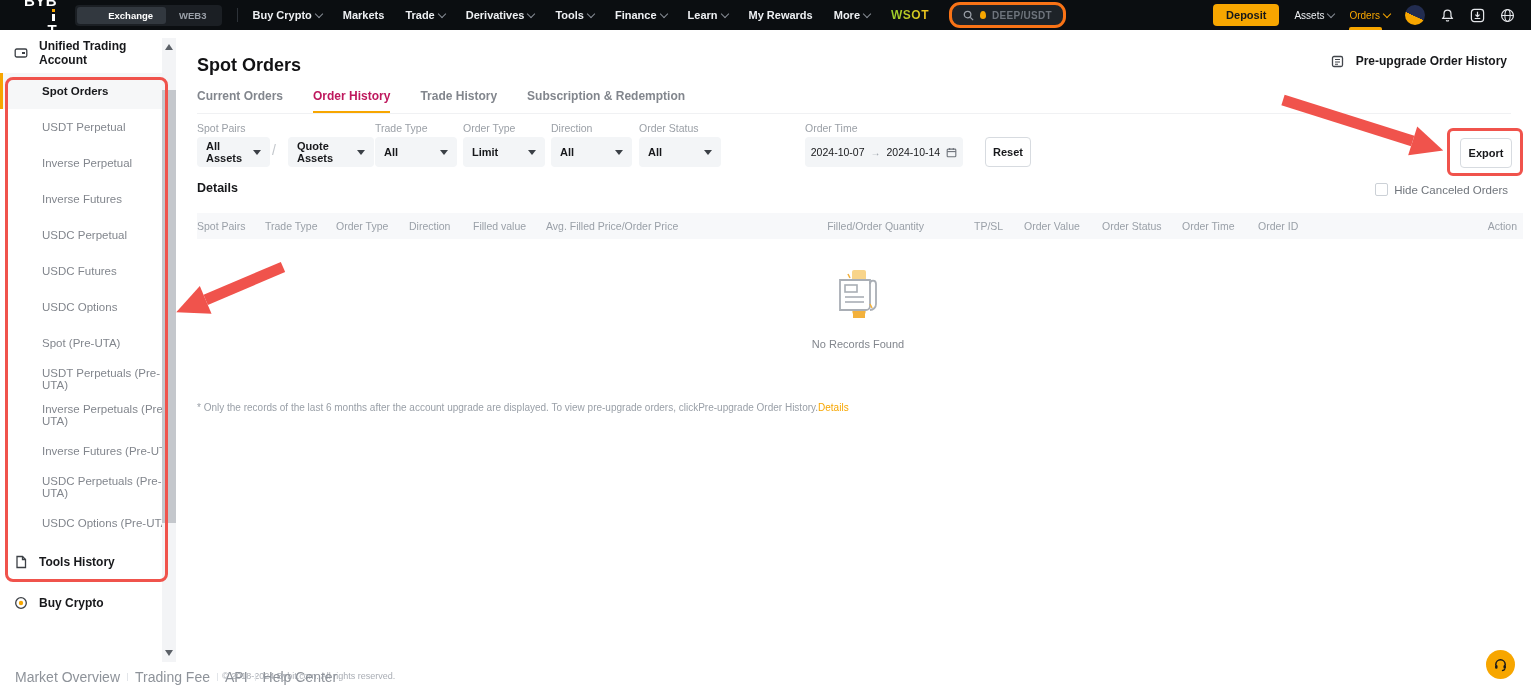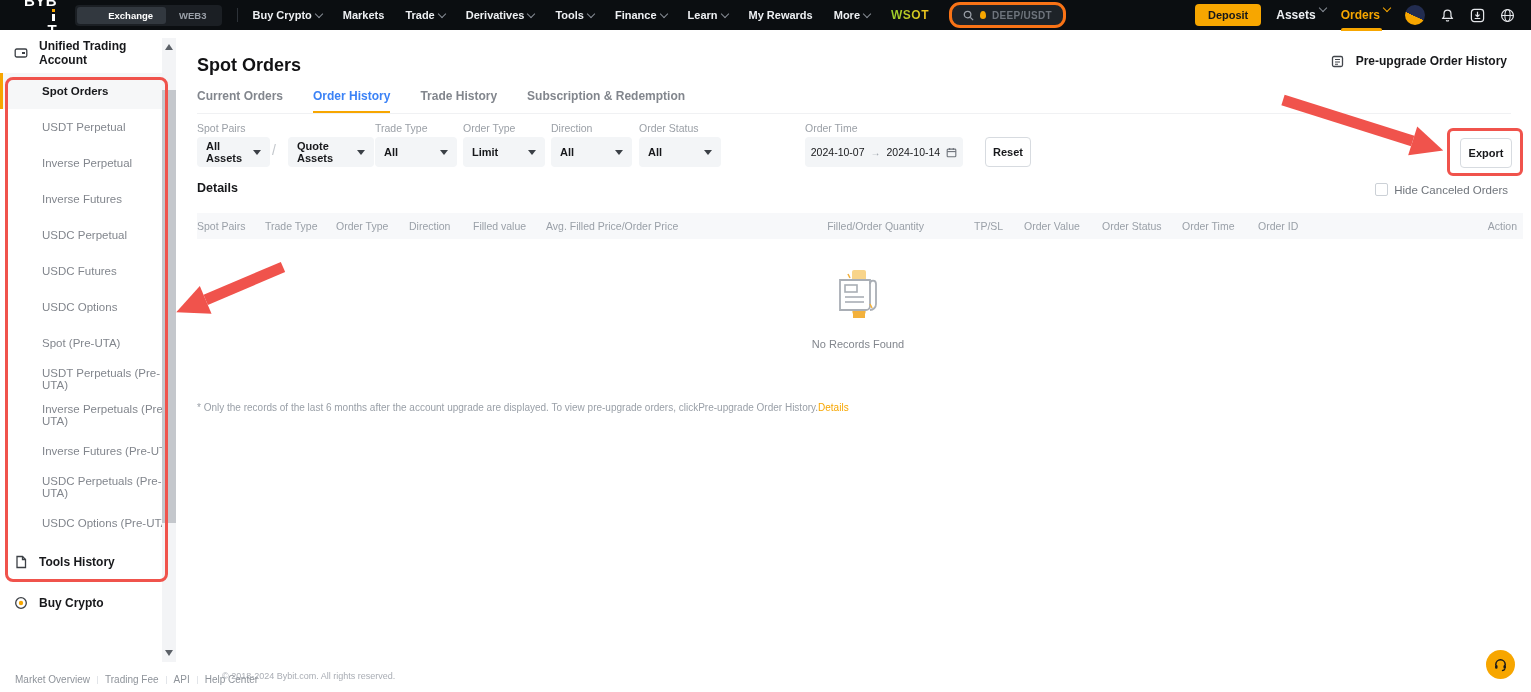--- a/index.html
+++ b/index.html
@@ -24,21 +24,21 @@
   .chev{width:5px;height:5px;border-right:1.4px solid #868c94;border-bottom:1.4px solid #868c94;
     transform:rotate(45deg);margin-top:-3px;display:inline-block;}
   .wsot{font-size:12px;font-weight:800;margin-left:21px;letter-spacing:.5px;
     background:linear-gradient(90deg,#93cf2b,#f5c31c);-webkit-background-clip:text;background-clip:text;color:transparent;}
   .searchpill{margin-left:20px;height:20px;background:#1e2328;border:3px solid #f97316;border-radius:11px;
     display:flex;align-items:center;padding:0 11px;gap:6px;}
   .search-text{color:#6e747c;font-size:10px;font-weight:700;letter-spacing:.3px;}
   .flame{width:6px;height:8px;background:#f7a600;border-radius:50% 50% 50% 50%/60% 60% 40% 40%;}
   .nav-right{margin-left:auto;display:flex;align-items:center;gap:15px;}
   .deposit-btn{background:#f7a600;color:#15171a;font-size:11px;font-weight:700;padding:5px 13px;border-radius:4px;border:none;}
-  .nav-link{color:#eef0f3;font-size:12px;font-weight:700;display:flex;gap:4px;}
+  .nav-link{color:#eef0f3;font-size:10px;font-weight:400;display:flex;gap:4px;align-items:center;}
   .nav-link.orders{color:#f7a600;position:relative;}
   .nav-link.orders .chev{border-color:#f7a600;}
   .nav-link.orders::after{content:"";position:absolute;left:0;right:8px;bottom:-9px;height:3px;background:#f7a600;border-radius:2px 2px 0 0;}
   .avatar{width:20px;height:20px;border-radius:50%;background:linear-gradient(205deg,#222c50 54%,#f7a600 55%);}
   .navicon{display:flex;align-items:center;}
   
   .sidebar{position:absolute;top:30px;left:0;width:185px;bottom:0;background:#fff;}
   .side-list{position:absolute;top:2px;left:0;right:0;}
   .side-section{display:flex;align-items:center;gap:11px;padding:0 14px;height:41px;color:#17181b;font-size:12px;font-weight:700;box-sizing:border-box;}
   .side-section .spacer{margin-left:auto;}
@@ -53,21 +53,21 @@
   .sb-thumb{position:absolute;right:9px;top:60px;width:14px;height:433px;background:#c4c7cc;}
   .sb-arrow{position:absolute;right:12px;width:0;height:0;border-left:4px solid transparent;border-right:4px solid transparent;}
   .sb-arrow.up{top:14px;border-bottom:6px solid #5c6168;}
   .sb-arrow.down{top:620px;border-top:6px solid #5c6168;}
   
   .main{position:absolute;left:185px;top:30px;right:0;bottom:0;background:#fff;}
   .page-title{position:absolute;left:12px;top:13px;font-size:18px;font-weight:700;color:#121214;}
   .preupgrade{position:absolute;right:24px;top:24px;display:flex;gap:12px;align-items:center;font-size:12px;font-weight:700;color:#17181b;}
   .tabs{position:absolute;left:12px;right:20px;top:59px;height:24px;border-bottom:1px solid #f0f1f3;display:flex;gap:30px;}
   .tab{font-size:12px;font-weight:700;color:#82868d;height:24px;box-sizing:border-box;}
-  .tab.active{color:#3b82f6;border-bottom:2px solid #f7a600;}
+  .tab.active{color:#be185d;border-bottom:2px solid #f7a600;}
   .flt-label{position:absolute;top:92px;font-size:10.5px;color:#9ba0a7;}
   .flt-box{position:absolute;top:107px;height:30px;background:#f3f5f7;border-radius:4px;display:flex;align-items:center;
     justify-content:space-between;padding:0 9px;box-sizing:border-box;font-size:11px;font-weight:700;color:#17181b;}
   .caret{width:0;height:0;border-left:4px solid transparent;border-right:4px solid transparent;border-top:5px solid #3b4046;margin-left:8px;}
   .slash{position:absolute;left:87px;top:112px;color:#c3c7cc;font-size:14px;}
   .datebox{position:absolute;left:620px;top:107px;width:158px;height:30px;background:#f3f5f7;border-radius:4px;
     display:flex;align-items:center;justify-content:center;gap:6px;font-size:10.5px;font-weight:400;color:#17181b;box-sizing:border-box;}
   .d-arrow{color:#9aa0a8;font-size:10px;}
   .btn-outline{background:#fff;border:1px solid #d7dbe0;border-radius:4px;font-size:11px;font-weight:700;color:#17181b;
     display:flex;align-items:center;justify-content:center;box-sizing:border-box;}
@@ -77,21 +77,21 @@
   .hidecanceled{position:absolute;right:23px;top:153px;display:flex;align-items:center;gap:6px;font-size:11.5px;color:#70757c;}
   .checkbox{width:13px;height:13px;border:1px solid #ccd1d7;border-radius:2px;background:#fff;box-sizing:border-box;}
   .thead{position:absolute;left:12px;right:8px;top:183px;height:26px;background:#f7f8fa;display:flex;align-items:center;
     font-size:10.5px;color:#9aa0a8;box-sizing:border-box;}
   .th{white-space:nowrap;overflow:hidden;}
   .empty{position:absolute;left:0;right:0;top:232px;display:flex;flex-direction:column;align-items:center;gap:12px;}
   .empty-text{font-size:11px;color:#82868d;}
   .note{position:absolute;left:12px;top:372px;font-size:10px;color:#9aa0a8;}
   .note .details-link{color:#f7a600;}
   
-  .foot-links{position:absolute;left:8px;bottom:7px;display:flex;align-items:center;font-size:10px;color:#8e939a;z-index:4;}
+  .foot-links{position:absolute;left:8px;bottom:7px;display:flex;align-items:center;font-size:14px;color:#8e939a;z-index:4;}
   .foot-link{padding:0 7px;}
   .foot-sep{width:1px;height:8px;background:#e2e5e9;}
   .copyright{position:absolute;left:222px;bottom:11px;font-size:9px;color:#a9adb4;}
   .support{position:absolute;right:16px;bottom:13px;width:29px;height:29px;border-radius:50%;background:#f7a600;
     display:flex;align-items:center;justify-content:center;z-index:6;}
   
   .anno-box{position:absolute;border:3px solid #f0534c;border-radius:8px;z-index:10;pointer-events:none;}
   .anno-sidebar{left:5px;top:77px;width:157px;height:499px;}
   .anno-export{left:1447px;top:128px;width:70px;height:42px;border-radius:6px;}
   .anno-svg{position:absolute;left:0;top:0;z-index:11;pointer-events:none;}

